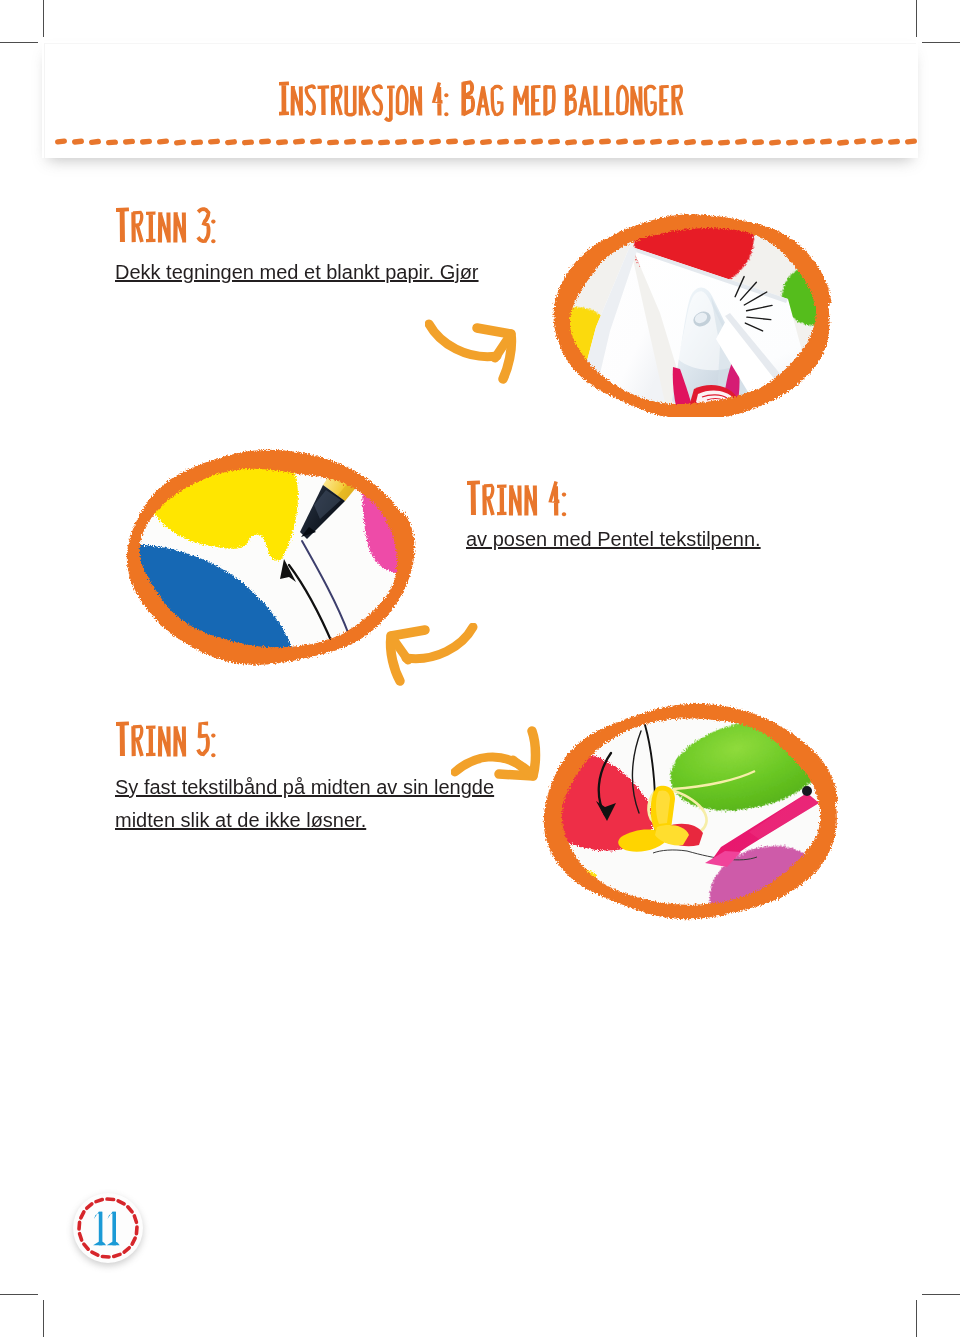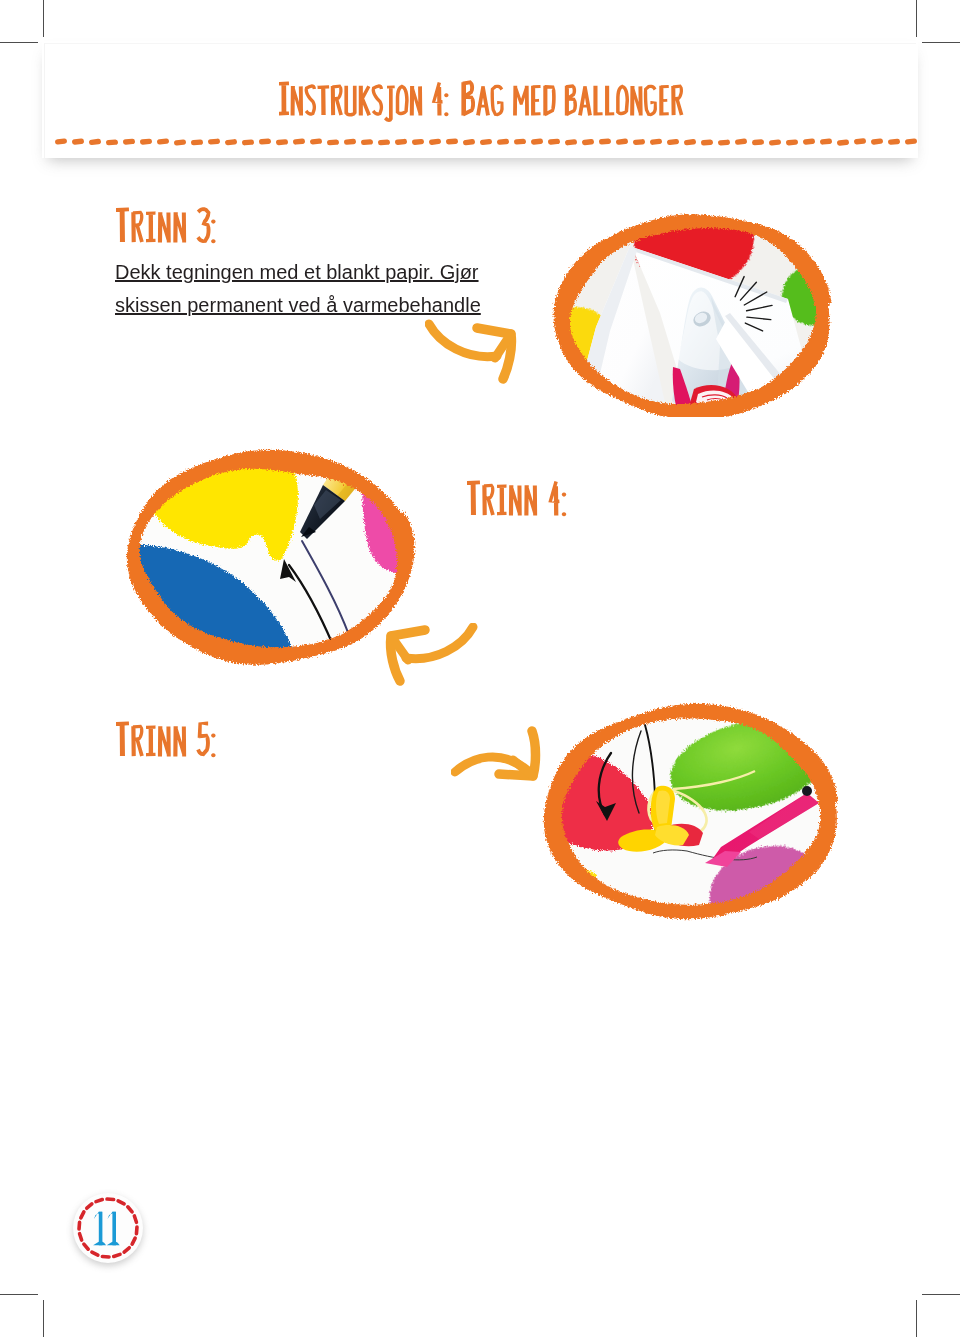--- a/index.html
+++ b/index.html
@@ -106,21 +106,20 @@
       <rect x="816.0" y="3.9" width="12.0" height="5.4" rx="2.7" fill="#E8762C" transform="rotate(-7.3 822.0 6.6)"></rect>
       <rect x="833.0" y="4.1" width="12.0" height="5.4" rx="2.7" fill="#E8762C" transform="rotate(-4.8 839.0 6.8)"></rect>
       <rect x="850.0" y="3.8" width="12.0" height="5.4" rx="2.7" fill="#E8762C" transform="rotate(-6.5 856.0 6.5)"></rect>
     </svg>
 <svg class="step-head" xmlns="http://www.w3.org/2000/svg" width="106" height="46" viewBox="0 0 106 46" style="left:116px;top:204px">
       <title>Trinn 3:</title>
       <path d="M3.72 5.19L3.67 6.24L3.95 36.84L3.90 37.97L9.04 37.91L8.97 36.78L8.57 6.18L8.50 5.13ZM-0.36 8.03L0.53 7.93L12.22 7.36L13.03 7.26L12.87 3.59L12.06 3.57L0.36 4.02L-0.53 3.99ZM19.75 38.12L19.77 37.22L19.49 9.08L19.51 8.15L15.26 8.19L15.30 9.12L15.63 37.26L15.66 38.16ZM17.11 10.67L17.84 10.61L24.72 9.99L23.82 10.42L24.04 11.93L24.06 13.44L23.87 14.95L23.47 16.47L22.86 18.02L22.75 18.94L17.64 20.03L16.92 20.20L17.65 23.44L18.36 23.28L24.15 21.96L25.88 19.42L26.63 17.51L27.14 15.58L27.38 13.63L27.36 11.67L27.08 9.73L25.20 6.70L17.56 7.29L16.83 7.35ZM19.17 20.49L19.30 21.24L23.91 37.76L24.07 38.61L27.84 37.54L27.52 36.73L22.75 20.26L22.47 19.56ZM32.64 8.45L32.62 9.39L32.74 36.38L32.72 37.35L37.13 37.33L37.10 36.35L36.92 9.36L36.89 8.43ZM30.09 10.97L30.81 10.95L38.85 10.64L39.57 10.62L39.45 7.35L38.73 7.38L30.68 7.68L29.96 7.71ZM30.09 38.39L30.81 38.36L38.85 38.06L39.57 38.03L39.45 34.77L38.73 34.79L30.68 35.10L29.96 35.12ZM46.01 38.47L46.04 37.57L46.37 9.12L46.41 8.19L42.16 8.15L42.18 9.08L41.90 37.52L41.92 38.42ZM42.59 9.04L42.73 9.72L50.85 36.97L51.02 37.70L54.31 36.72L54.04 36.01L45.82 8.79L45.57 8.15ZM54.72 38.39L54.74 37.52L54.46 9.38L54.48 8.48L50.39 8.53L50.43 9.43L50.76 37.57L50.80 38.43ZM61.41 38.47L61.45 37.57L61.78 9.12L61.81 8.19L57.57 8.15L57.58 9.08L57.31 37.52L57.33 38.42ZM58.00 9.04L58.14 9.72L66.26 36.97L66.43 37.70L69.71 36.72L69.44 36.01L61.22 8.79L60.97 8.15ZM70.12 38.39L70.14 37.52L69.87 9.38L69.89 8.48L65.80 8.53L65.84 9.43L66.17 37.57L66.20 38.43ZM83.45 9.42L84.09 8.84L85.19 7.83L86.10 7.32L86.99 7.10L87.98 7.15L88.67 7.21L90.80 9.46L90.19 10.82L89.43 12.91L88.43 14.74L87.17 16.36L85.47 20.69L90.78 22.57L90.43 23.66L90.59 25.83L90.53 27.94L90.25 29.98L89.84 31.73L87.47 35.97L87.55 35.26L86.45 34.96L85.54 34.48L84.78 33.82L84.00 32.75L83.48 32.06L80.35 34.40L80.86 35.09L81.91 36.47L83.34 37.71L85.02 38.60L86.88 39.11L90.31 38.67L93.38 33.39L94.09 30.73L94.43 28.26L94.50 25.74L94.31 23.18L93.12 19.43L88.23 17.91L90.04 19.01L91.69 16.89L93.00 14.51L93.95 11.89L94.46 8.06L91.15 4.19L88.66 3.30L86.63 3.21L84.67 3.68L82.88 4.66L81.45 5.96L80.81 6.54ZM97.33 15.56a2.21 2.04 0.0 1 0 0.03 0.00ZM97.33 35.28a2.21 2.04 0.0 1 0 0.03 0.00Z" fill="#E8762C"></path>
     </svg>
 <div class="body-text" style="left:115px;top:256px;width:430px">
       <span>Dekk tegningen med et blankt papir. Gjør</span>
-      <span>skissen permanent ved å varmebehandle</span>
     </div>
 <svg class="photo" xmlns="http://www.w3.org/2000/svg" width="288" height="214" viewBox="0 0 288 214" style="left:544px;top:203px">
       <defs>
         <filter id="p1rough" x="-15%" y="-15%" width="130%" height="130%">
           <feTurbulence type="fractalNoise" baseFrequency="0.62" numOctaves="4" seed="9" result="n"></feTurbulence>
           <feDisplacementMap in="SourceGraphic" in2="n" scale="5" xChannelSelector="R" yChannelSelector="G"></feDisplacementMap>
         </filter>
         <filter id="p1soft" x="-14%" y="-14%" width="128%" height="128%">
           <feTurbulence type="fractalNoise" baseFrequency="0.85" numOctaves="4" seed="4" result="n"></feTurbulence>
           <feDisplacementMap in="SourceGraphic" in2="n" scale="5" xChannelSelector="R" yChannelSelector="G"></feDisplacementMap>
@@ -226,33 +225,36 @@
         <path d="M216 206 C204 178 190 150 172 126" stroke="#111" stroke-width="2.2" fill="none" stroke-linecap="round"></path>
         <path d="M167 120 L179 143 L172 138 L163 140 Z" fill="#111"></path>
       </g>
       <path d="M286.95 72.86L290.21 78.23L292.85 83.80L294.87 89.51L296.29 95.31L297.16 101.15L297.53 106.98L297.45 112.77L296.98 118.50L296.13 124.16L294.95 129.73L293.43 135.22L291.59 140.61L289.45 145.91L287.00 151.12L284.28 156.24L281.29 161.28L278.05 166.24L274.57 171.12L270.83 175.92L266.82 180.62L262.50 185.21L257.84 189.62L252.81 193.82L247.41 197.75L241.62 201.36L235.48 204.62L229.04 207.52L222.34 210.08L215.45 212.33L208.43 214.33L201.32 216.15L194.15 217.83L186.91 219.43L179.59 220.96L172.18 222.39L164.66 223.67L157.03 224.74L149.29 225.49L141.48 225.86L133.63 225.76L125.82 225.15L118.10 224.02L110.52 222.39L103.13 220.30L95.97 217.80L89.03 214.96L82.34 211.84L75.88 208.47L69.67 204.91L63.70 201.15L57.98 197.22L52.54 193.11L47.38 188.83L42.53 184.39L37.99 179.79L33.76 175.04L29.85 170.17L26.23 165.18L22.91 160.07L19.89 154.87L17.18 149.56L14.83 144.16L12.88 138.66L11.37 133.09L10.34 127.46L9.84 121.81L9.85 116.16L10.38 110.54L11.37 104.98L12.77 99.50L14.51 94.09L16.55 88.75L18.84 83.46L21.36 78.22L24.12 73.03L27.16 67.88L30.53 62.82L34.27 57.88L38.43 53.10L43.02 48.56L48.05 44.29L53.49 40.31L59.29 36.65L65.40 33.29L71.74 30.20L78.27 27.36L84.96 24.71L91.78 22.25L98.72 19.95L105.80 17.82L113.01 15.90L120.35 14.23L127.83 12.85L135.42 11.81L143.08 11.13L150.80 10.84L158.52 10.92L166.22 11.36L173.88 12.15L181.48 13.24L188.99 14.62L196.41 16.27L203.73 18.19L210.92 20.39L217.95 22.87L224.80 25.64L231.43 28.70L237.81 32.04L243.91 35.64L249.74 39.48L255.28 43.53L260.53 47.77L265.49 52.18L270.17 56.75L274.53 61.48L278.54 66.39L282.16 71.46L285.32 76.70L287.99 82.08L290.13 87.59L291.71 93.18L292.77 98.81L293.34 104.45L293.49 110.05L293.32 115.60L292.88 121.10L292.26 126.56L291.49 131.99L290.58 137.42L289.48 142.86L278.45 140.20L279.80 135.42L280.76 130.59L281.36 125.72L281.62 120.84L281.53 115.96L281.11 111.09L280.33 106.25L279.18 101.44L277.67 96.68L275.80 91.99L273.57 87.36L271.02 82.82L268.16 78.36L265.00 73.99L261.56 69.71L257.82 65.54L253.77 61.50L249.39 57.64L244.66 54.01L239.56 50.67L234.10 47.66L228.31 45.02L222.25 42.78L215.97 40.91L209.55 39.37L203.05 38.11L196.54 37.04L190.05 36.08L183.59 35.15L177.14 34.22L170.68 33.27L164.19 32.32L157.63 31.42L151.00 30.65L144.29 30.09L137.53 29.81L130.76 29.88L124.02 30.33L117.36 31.18L110.81 32.41L104.40 33.99L98.16 35.87L92.08 38.01L86.17 40.38L80.43 42.95L74.86 45.70L69.49 48.63L64.32 51.73L59.36 55.01L54.65 58.46L50.19 62.09L46.00 65.87L42.07 69.82L38.42 73.91L35.05 78.15L31.99 82.53L29.27 87.05L26.93 91.71L25.05 96.49L23.67 101.38L22.85 106.34L22.63 111.32L23.00 116.29L23.93 121.20L25.37 126.01L27.23 130.69L29.40 135.25L31.81 139.70L34.35 144.06L37.00 148.35L39.72 152.62L42.55 156.87L45.53 161.10L48.72 165.29L52.19 169.41L55.99 173.40L60.15 177.22L64.69 180.81L69.58 184.15L74.78 187.22L80.26 190.04L85.95 192.62L91.81 194.98L97.82 197.16L103.95 199.18L110.20 201.04L116.56 202.74L123.03 204.26L129.61 205.56L136.28 206.64L143.03 207.46L149.83 208.01L156.66 208.29L163.49 208.31L170.32 208.07L177.11 207.58L183.87 206.83L190.56 205.82L197.17 204.53L203.66 202.95L210.00 201.05L216.14 198.83L222.04 196.29L227.66 193.44L232.99 190.33L238.03 187.00L242.78 183.50L247.28 179.86L251.56 176.13L255.64 172.32L259.53 168.42L263.22 164.43L266.67 160.33L269.84 156.09L272.66 151.71L275.07 147.19L277.02 142.54L278.48 137.80L279.46 132.99L279.98 128.16L280.10 123.34L279.88 118.54L279.37 113.78L278.62 109.05L277.65 104.35L276.45 99.67L275.00 95.00L273.24 90.37L271.13 85.78L268.62 81.27Z" fill="#EE7422" filter="url(#p2rough)"></path>
     </svg>
 <svg class="step-head" xmlns="http://www.w3.org/2000/svg" width="106" height="46" viewBox="0 0 106 46" style="left:467px;top:477px">
       <title>Trinn 4:</title>
       <path d="M3.72 5.19L3.67 6.24L3.95 36.84L3.90 37.97L9.04 37.91L8.97 36.78L8.57 6.18L8.50 5.13ZM-0.36 8.03L0.53 7.93L12.22 7.36L13.03 7.26L12.87 3.59L12.06 3.57L0.36 4.02L-0.53 3.99ZM19.75 38.12L19.77 37.22L19.49 9.08L19.51 8.15L15.26 8.19L15.30 9.12L15.63 37.26L15.66 38.16ZM17.11 10.67L17.84 10.61L24.72 9.99L23.82 10.42L24.04 11.93L24.06 13.44L23.87 14.95L23.47 16.47L22.86 18.02L22.75 18.94L17.64 20.03L16.92 20.20L17.65 23.44L18.36 23.28L24.15 21.96L25.88 19.42L26.63 17.51L27.14 15.58L27.38 13.63L27.36 11.67L27.08 9.73L25.20 6.70L17.56 7.29L16.83 7.35ZM19.17 20.49L19.30 21.24L23.91 37.76L24.07 38.61L27.84 37.54L27.52 36.73L22.75 20.26L22.47 19.56ZM32.64 8.45L32.62 9.39L32.74 36.38L32.72 37.35L37.13 37.33L37.10 36.35L36.92 9.36L36.89 8.43ZM30.09 10.97L30.81 10.95L38.85 10.64L39.57 10.62L39.45 7.35L38.73 7.38L30.68 7.68L29.96 7.71ZM30.09 38.39L30.81 38.36L38.85 38.06L39.57 38.03L39.45 34.77L38.73 34.79L30.68 35.10L29.96 35.12ZM46.01 38.47L46.04 37.57L46.37 9.12L46.41 8.19L42.16 8.15L42.18 9.08L41.90 37.52L41.92 38.42ZM42.59 9.04L42.73 9.72L50.85 36.97L51.02 37.70L54.31 36.72L54.04 36.01L45.82 8.79L45.57 8.15ZM54.72 38.39L54.74 37.52L54.46 9.38L54.48 8.48L50.39 8.53L50.43 9.43L50.76 37.57L50.80 38.43ZM61.41 38.47L61.45 37.57L61.78 9.12L61.81 8.19L57.57 8.15L57.58 9.08L57.31 37.52L57.33 38.42ZM58.00 9.04L58.14 9.72L66.26 36.97L66.43 37.70L69.71 36.72L69.44 36.01L61.22 8.79L60.97 8.15ZM70.12 38.39L70.14 37.52L69.87 9.38L69.89 8.48L65.80 8.53L65.84 9.43L66.17 37.57L66.20 38.43ZM87.39 3.94L87.18 4.69L81.34 25.33L91.75 26.18L92.53 26.12L92.25 22.56L91.47 22.62L84.88 24.83L90.60 5.69L90.82 4.94ZM86.75 9.21L86.77 10.15L87.10 37.52L87.12 38.45L91.37 38.40L91.35 37.46L91.02 10.09L91.00 9.16ZM96.99 15.56a2.21 2.04 0.0 1 0 0.03 0.00ZM96.99 35.28a2.21 2.04 0.0 1 0 0.03 0.00Z" fill="#E8762C"></path>
     </svg>
 <div class="body-text" style="left:466px;top:523px;width:430px">
+      <span>av posen med Pentel tekstilpenn.</span>
     </div>
 <svg class="arrow" xmlns="http://www.w3.org/2000/svg" width="96" height="68" viewBox="0 0 96 68" style="left:382px;top:623px">
       <g fill="none" stroke="#F2A12A" stroke-linecap="round" stroke-linejoin="round">
         <path d="M91 4 C80 24 53 39 24 35" stroke-width="9"></path>
         <path d="M43 7 L9 13 C7 29 12 47 18 58" stroke-width="9.5"></path>
         <path d="M9 13 L26 37" stroke-width="9"></path>
       </g>
     </svg>
 <svg class="step-head" xmlns="http://www.w3.org/2000/svg" width="106" height="46" viewBox="0 0 106 46" style="left:116px;top:718px">
       <title>Trinn 5:</title>
       <path d="M3.72 5.19L3.67 6.24L3.95 36.84L3.90 37.97L9.04 37.91L8.97 36.78L8.57 6.18L8.50 5.13ZM-0.36 8.03L0.53 7.93L12.22 7.36L13.03 7.26L12.87 3.59L12.06 3.57L0.36 4.02L-0.53 3.99ZM19.75 38.12L19.77 37.22L19.49 9.08L19.51 8.15L15.26 8.19L15.30 9.12L15.63 37.26L15.66 38.16ZM17.11 10.67L17.84 10.61L24.72 9.99L23.82 10.42L24.04 11.93L24.06 13.44L23.87 14.95L23.47 16.47L22.86 18.02L22.75 18.94L17.64 20.03L16.92 20.20L17.65 23.44L18.36 23.28L24.15 21.96L25.88 19.42L26.63 17.51L27.14 15.58L27.38 13.63L27.36 11.67L27.08 9.73L25.20 6.70L17.56 7.29L16.83 7.35ZM19.17 20.49L19.30 21.24L23.91 37.76L24.07 38.61L27.84 37.54L27.52 36.73L22.75 20.26L22.47 19.56ZM32.64 8.45L32.62 9.39L32.74 36.38L32.72 37.35L37.13 37.33L37.10 36.35L36.92 9.36L36.89 8.43ZM30.09 10.97L30.81 10.95L38.85 10.64L39.57 10.62L39.45 7.35L38.73 7.38L30.68 7.68L29.96 7.71ZM30.09 38.39L30.81 38.36L38.85 38.06L39.57 38.03L39.45 34.77L38.73 34.79L30.68 35.10L29.96 35.12ZM46.01 38.47L46.04 37.57L46.37 9.12L46.41 8.19L42.16 8.15L42.18 9.08L41.90 37.52L41.92 38.42ZM42.59 9.04L42.73 9.72L50.85 36.97L51.02 37.70L54.31 36.72L54.04 36.01L45.82 8.79L45.57 8.15ZM54.72 38.39L54.74 37.52L54.46 9.38L54.48 8.48L50.39 8.53L50.43 9.43L50.76 37.57L50.80 38.43ZM61.41 38.47L61.45 37.57L61.78 9.12L61.81 8.19L57.57 8.15L57.58 9.08L57.31 37.52L57.33 38.42ZM58.00 9.04L58.14 9.72L66.26 36.97L66.43 37.70L69.71 36.72L69.44 36.01L61.22 8.79L60.97 8.15ZM70.12 38.39L70.14 37.52L69.87 9.38L69.89 8.48L65.80 8.53L65.84 9.43L66.17 37.57L66.20 38.43ZM92.12 3.60L91.27 3.60L82.45 4.57L81.69 18.89L81.66 19.74L85.51 19.88L85.55 19.03L85.81 6.49L91.27 7.46L92.12 7.46ZM82.77 20.31L83.63 20.23L90.50 19.51L89.57 20.43L89.89 22.69L90.00 24.91L89.89 27.08L89.58 29.22L89.30 30.80L85.65 35.10L86.57 34.34L85.76 33.78L85.13 33.15L84.65 32.43L84.22 31.44L83.88 30.65L80.29 32.21L80.64 33.00L81.22 34.32L82.12 35.64L83.26 36.78L84.60 37.72L88.05 38.18L92.56 32.96L93.42 29.97L93.78 27.46L93.91 24.91L93.78 22.33L93.42 19.72L91.35 15.69L83.27 16.33L82.42 16.41ZM97.33 15.56a2.21 2.04 0.0 1 0 0.03 0.00ZM97.33 35.28a2.21 2.04 0.0 1 0 0.03 0.00Z" fill="#E8762C"></path>
     </svg>
 <div class="body-text" style="left:115px;top:771px;width:430px">
+      <span>Sy fast tekstilbånd på midten av sin lengde</span>
+      <span>midten slik at de ikke løsner.</span>
     </div>
 <svg class="photo" xmlns="http://www.w3.org/2000/svg" width="310" height="234" viewBox="0 0 310 234" style="left:535px;top:695px">
       <defs>
         <filter id="p3rough" x="-15%" y="-15%" width="130%" height="130%">
           <feTurbulence type="fractalNoise" baseFrequency="0.6" numOctaves="4" seed="29" result="n"></feTurbulence>
           <feDisplacementMap in="SourceGraphic" in2="n" scale="5.2" xChannelSelector="R" yChannelSelector="G"></feDisplacementMap>
         </filter>
         <filter id="p3soft" x="-14%" y="-14%" width="128%" height="128%">
           <feTurbulence type="fractalNoise" baseFrequency="0.8" numOctaves="4" seed="5" result="n"></feTurbulence>
           <feDisplacementMap in="SourceGraphic" in2="n" scale="5.5" xChannelSelector="R" yChannelSelector="G"></feDisplacementMap>

